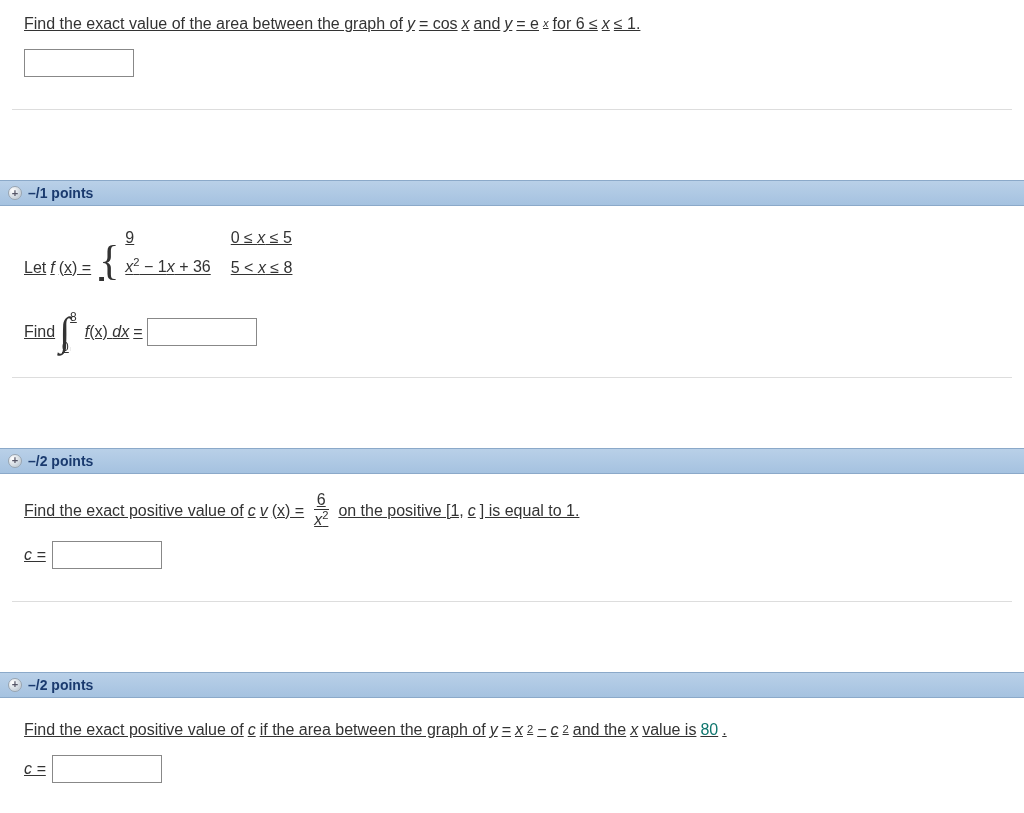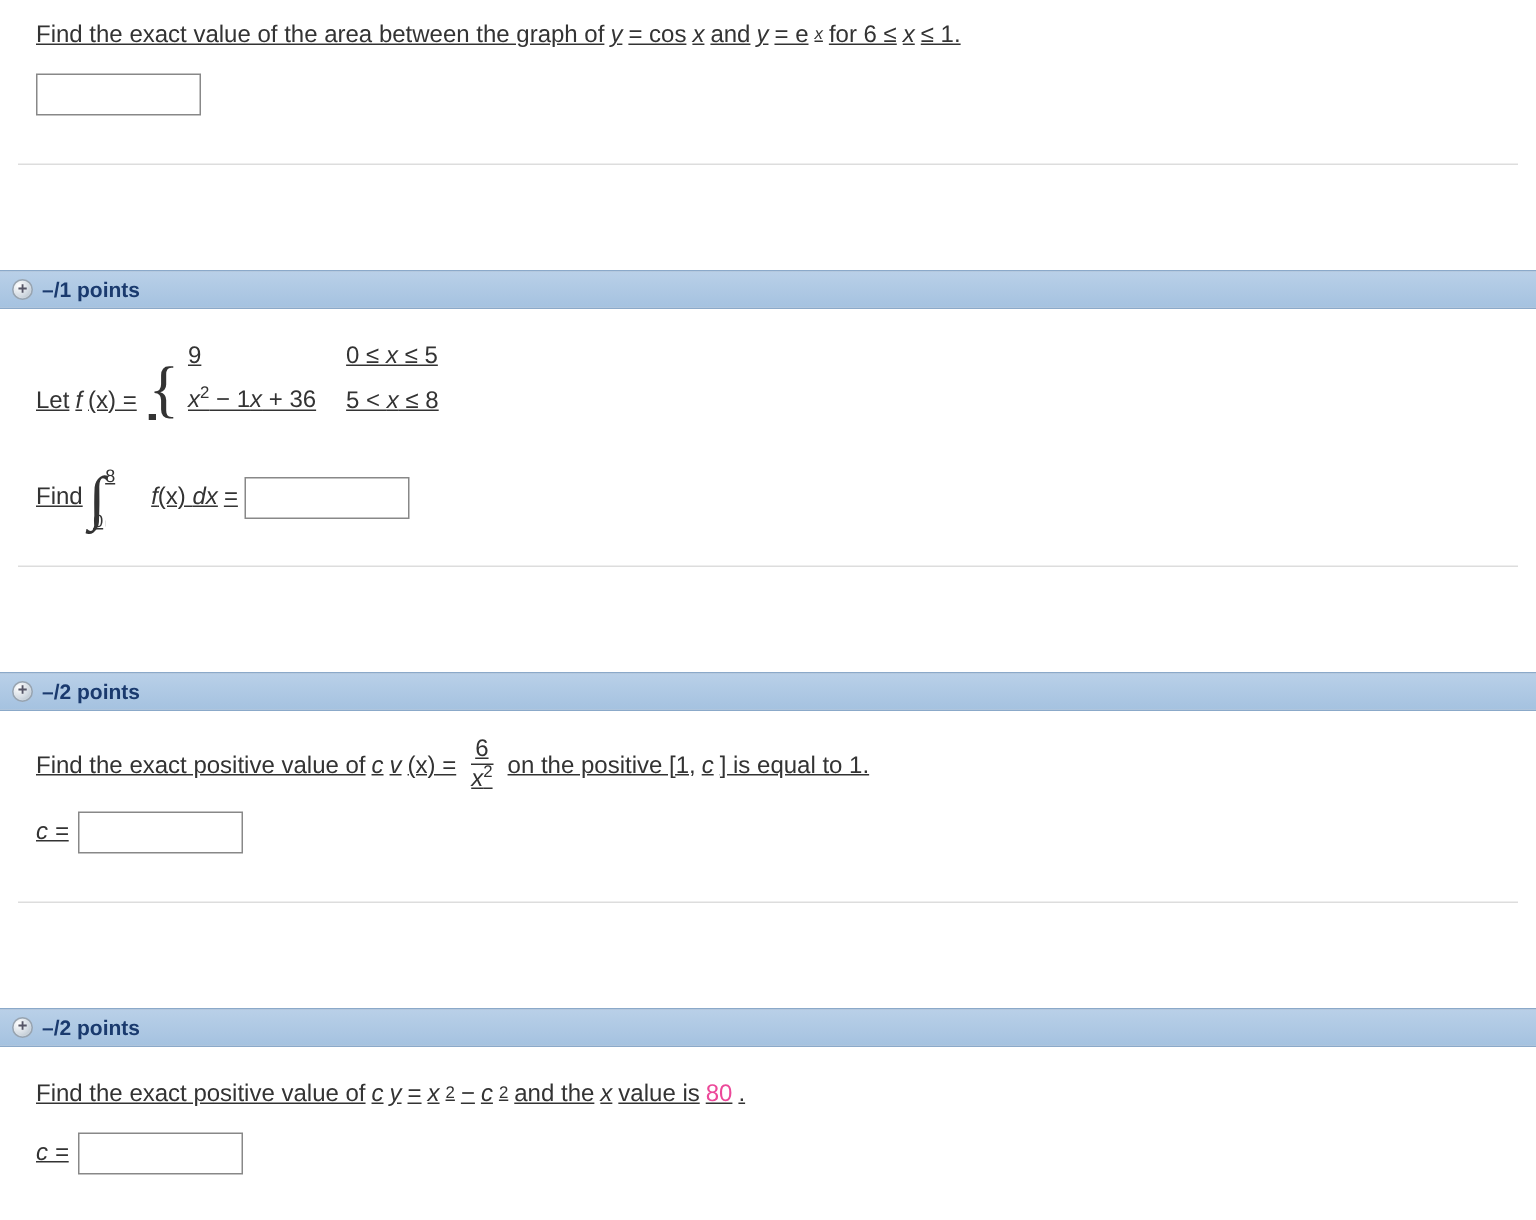--- a/index.html
+++ b/index.html
@@ -60,21 +60,21 @@
     font-size: 15px;
     background: #fff;
   }
   .answer-input.small { width: 110px; }
   .sep {
     border-top: 1px solid #ddd;
     margin-top: 14px;
   }
   .ital { font-style: italic; }
   .sup { font-size: 0.7em; vertical-align: super; }
-  .highlight-num { color: #ec4899; }
+  .highlight-num { color: #0f766e; }
   .math-row { display:flex; align-items:center; gap:4px; flex-wrap:wrap; }
   .frac {
     display:inline-flex; flex-direction:column; align-items:center;
     vertical-align:middle; margin:0 3px; line-height:1.05;
   }
   .frac .num { border-bottom:1px solid #333; padding:0 3px; }
   .frac .den { padding:0 3px; }
   .brace {
     font-size: 42px;
     line-height: 42px;
@@ -159,21 +159,21 @@
 
   <div class="prompt math-row" style="padding-top:20px;">
     <span>Find</span>
     <span class="integral">
       <span class="int-sym">∫</span>
       <span class="int-limits">
         <span class="u">8</span>
         <span class="l">0</span>
       </span>
     </span>
-    <span style="margin-left:20px">
+    <span style="margin-left:4px">
       <span class="ital">f</span><span>(x) </span><span class="ital">dx</span>
     </span>
     <span>  =  </span>
     <input class="answer-input" type="text" style="">
   </div>
   <div class="sep"></div>
 </div>
 
 <div class="gap-below"></div>
 
@@ -205,20 +205,21 @@
 <div class="gap-below"></div>
 
 <div class="points-bar">
   <span class="plus-icon">+</span>
   <span>–/2 points</span>
 </div>
 <div class="question-block">
   <div class="prompt math-row">
     <span>Find the exact positive value of </span>
     <span class="ital">c</span>
+    <span> if the area between the graph of </span>
     <span class="ital">y</span>
       <span> = </span>
     <span class="ital">x</span>
       <span class="sup">2</span>
     <span> − </span>
     <span class="ital">c</span>
       <span class="sup">2</span>
     <span> and the </span>
       <span class="ital">x</span>
       <span> value is </span>

